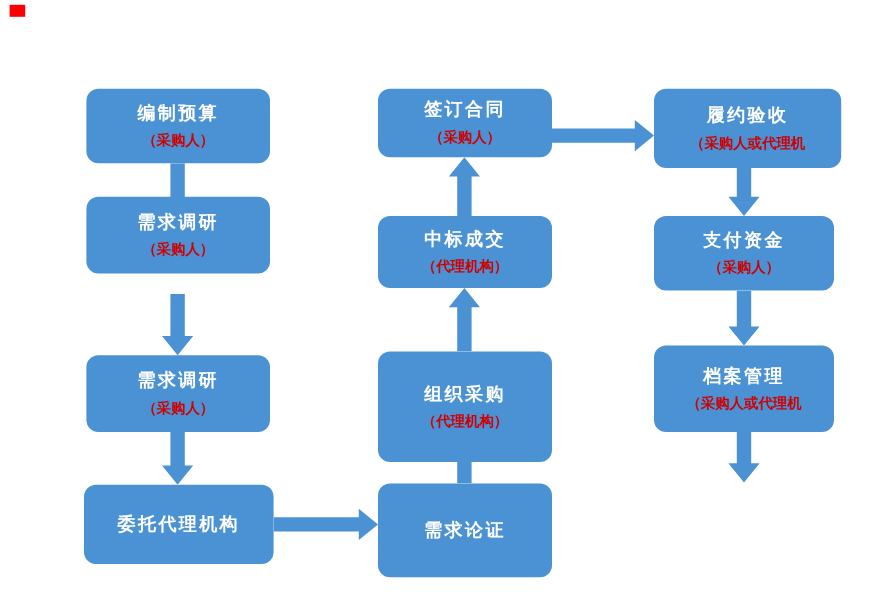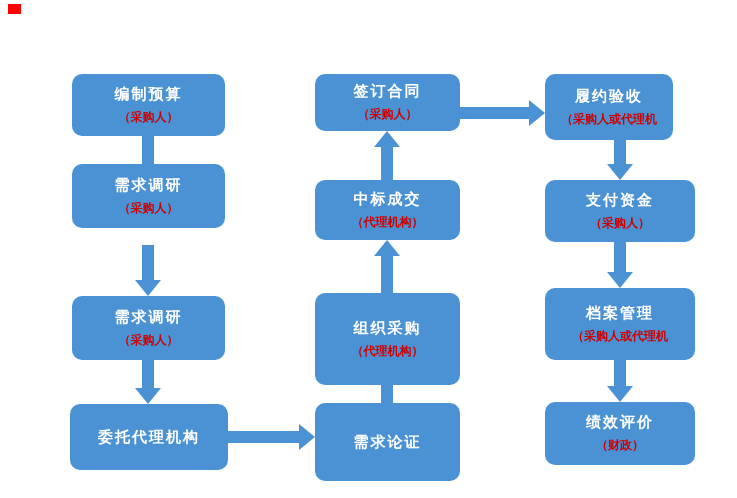--- a/index.html
+++ b/index.html
@@ -84,35 +84,31 @@
     <div class="subtitle">（代理机构）</div>
   </div>
   <div class="box" style="left:315px;top:293px;width:145px;height:92px">
     <div class="title">组织采购</div>
     <div class="subtitle">（代理机构）</div>
   </div>
   <div class="box" style="left:315px;top:403px;width:145px;height:78px">
     <div class="title">需求论证</div>
   </div>
 
-  <div class="box" style="left:545px;top:74px;width:128px;height:66px">
+  <div class="box" style="left:545px;top:74px;width:156px;height:66px">
     <div class="title">履约验收</div>
     <div class="subtitle">（采购人或代理机</div>
   </div>
   <div class="box" style="left:545px;top:180px;width:150px;height:62px">
     <div class="title">支付资金</div>
     <div class="subtitle">（采购人）</div>
   </div>
   <div class="box" style="left:545px;top:288px;width:150px;height:72px">
     <div class="title">档案管理</div>
     <div class="subtitle">（采购人或代理机</div>
-  </div>
-  <div class="box" style="left:545px;top:402px;width:150px;height:63px">
-    <div class="title">绩效评价</div>
-    <div class="subtitle">（财政）</div>
   </div>
 
   <svg class="arrow" style="left:135px;top:136px" width="26" height="45" viewBox="0 0 26 45">
     <polygon points="7,0 19,0 19,29 26,29 13,45 0,29 7,29" fill="currentColor"></polygon>
   </svg>
   <svg class="arrow" style="left:135px;top:245px" width="26" height="51" viewBox="0 0 26 51">
     <polygon points="7,0 19,0 19,35 26,35 13,51 0,35 7,35" fill="currentColor"></polygon>
   </svg>
   <svg class="arrow" style="left:135px;top:360px" width="26" height="44" viewBox="0 0 26 44">
     <polygon points="7,0 19,0 19,28 26,28 13,44 0,28 7,28" fill="currentColor"></polygon>

